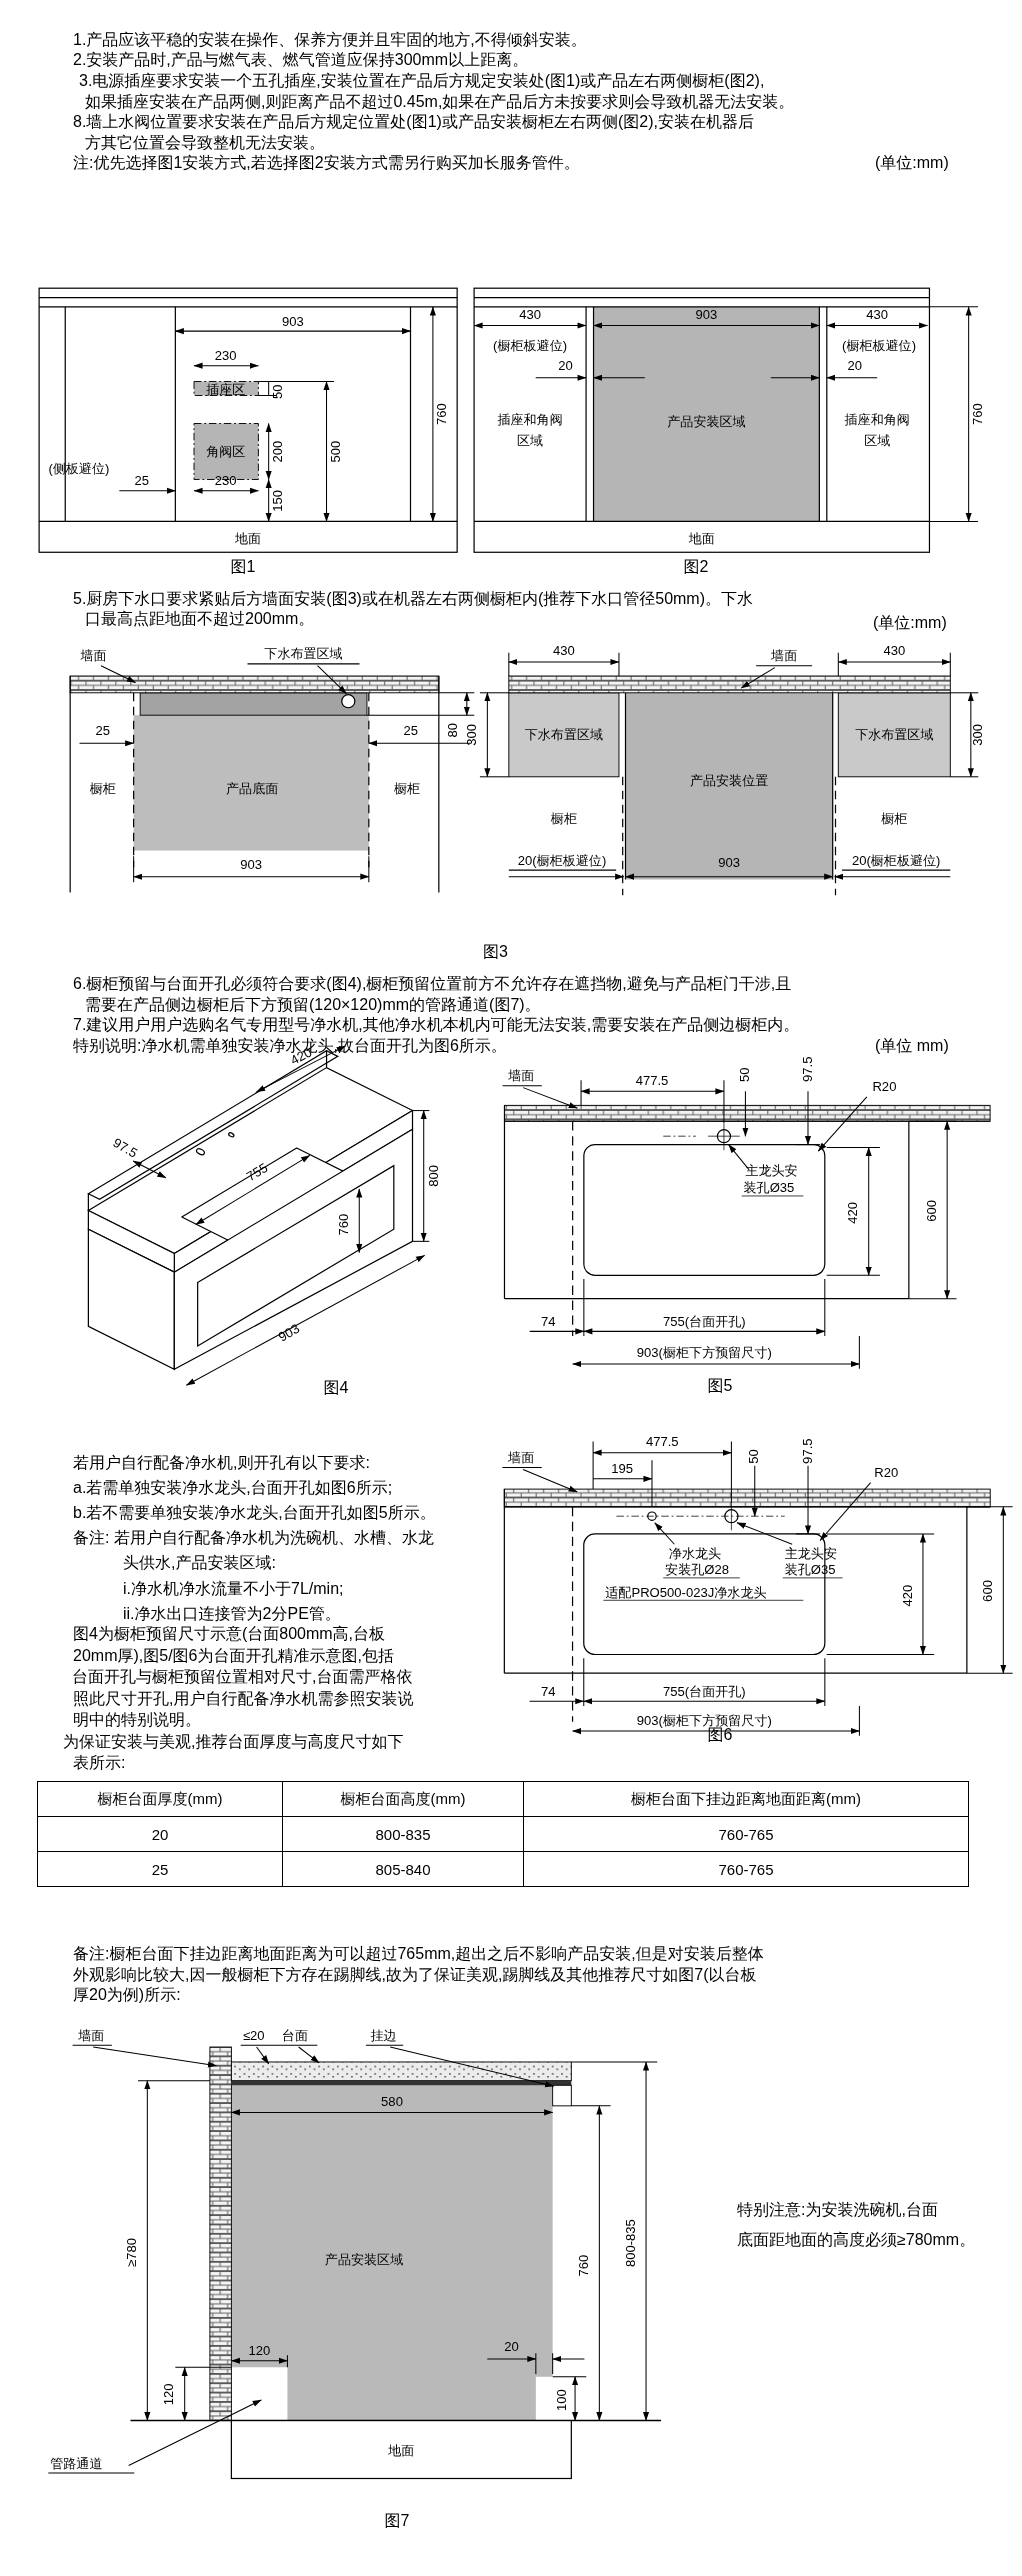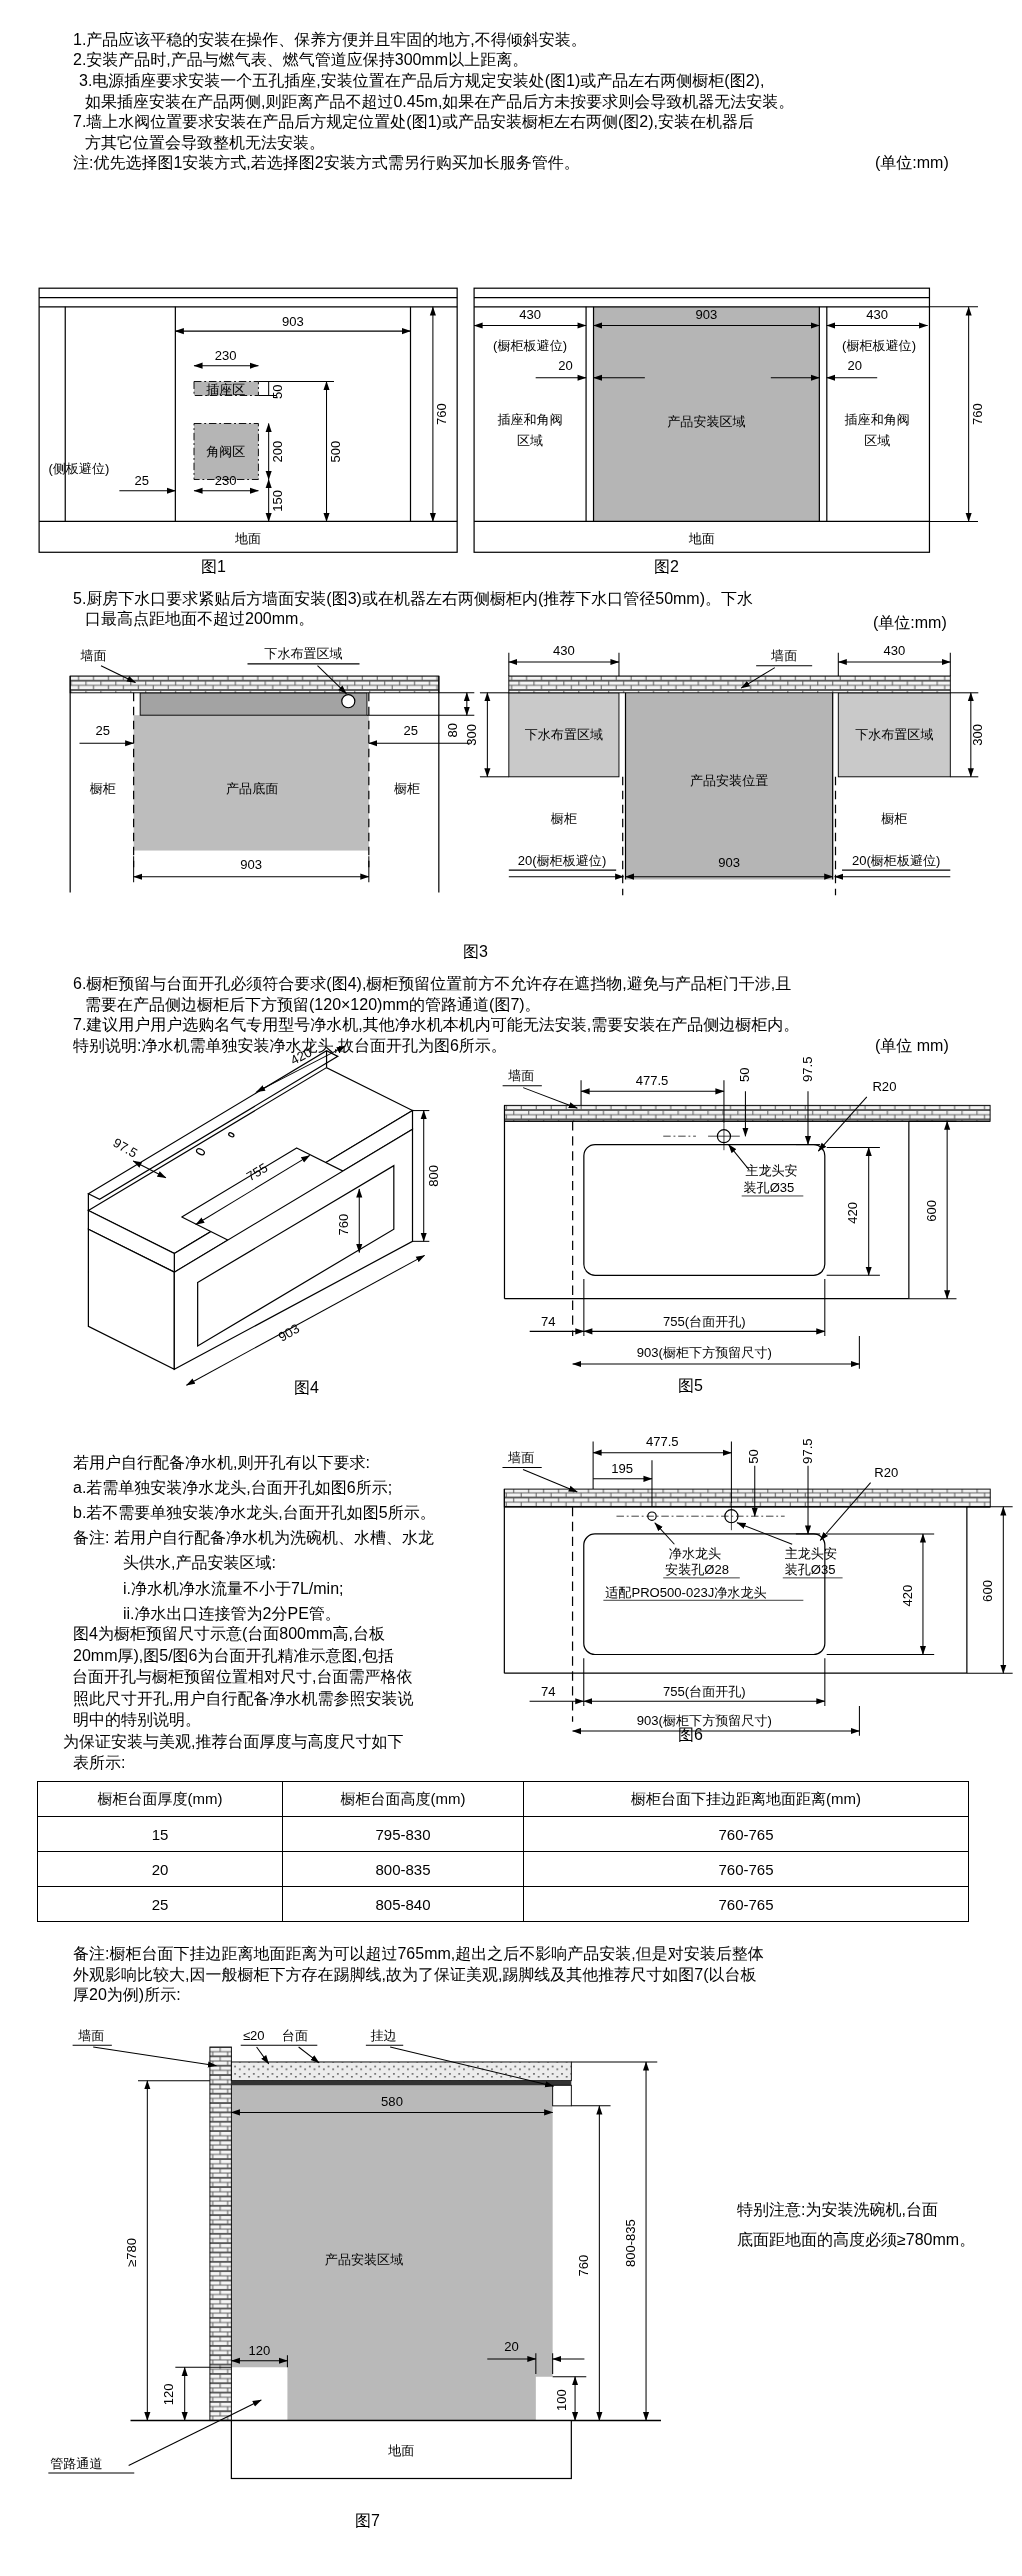--- a/index.html
+++ b/index.html
@@ -1,36 +1,36 @@
 <!DOCTYPE html>
 <html style="font-size:15px"><head>
 <meta charset="utf-8">
 <style>
   html,body{margin:0;padding:0;background:#fff;}
   body{position:relative;width:1023px;height:2576px;color:#000;
        font-family:"Liberation Sans","DejaVu Sans",sans-serif;}
   .t{position:absolute;font-size:16px;line-height:20.6px;white-space:pre;margin-left:34px;}
-  .cap{position:absolute;font-size:16px;text-align:left;}
+  .cap{position:absolute;font-size:16px;text-align:center;}
   svg{position:absolute;overflow:visible;}
   svg text{fill:#000;font-size:14px;font-family:"Liberation Sans","DejaVu Sans",sans-serif;}
   .dim{stroke:#000;stroke-width:1.1;fill:none;}
   .geo{stroke:#000;stroke-width:1.3;fill:none;}
   .thin{stroke:#000;stroke-width:0.8;fill:none;}
   table.spec{position:absolute;left:37px;top:1781px;border-collapse:collapse;border-radius:14px;}
   table.spec td,table.spec th{border:1.5px solid #000;height:34px;text-align:center;
       font-size:15px;font-weight:normal;padding:0 5.6px;}
 </style>
 </head>
 <body>
 
 <div class="t" style="left:39px;top:30px">1.产品应该平稳的安装在操作、保养方便并且牢固的地方,不得倾斜安装。</div>
 <div class="t" style="left:39px;top:50px">2.安装产品时,产品与燃气表、燃气管道应保持300mm以上距离。</div>
 <div class="t" style="left:45px;top:71px">3.电源插座要求安装一个五孔插座,安装位置在产品后方规定安装处(图1)或产品左右两侧橱柜(图2),</div>
 <div class="t" style="left:51px;top:92px">如果插座安装在产品两侧,则距离产品不超过0.45m,如果在产品后方未按要求则会导致机器无法安装。</div>
-<div class="t" style="left:39px;top:112px">7.墙上水阀位置要求安装在产品后方规定位置处(图1)或产品安装橱柜左右两侧(图2),安装在机器后</div>
+<div class="t" style="left:39px;top:112px">8.墙上水阀位置要求安装在产品后方规定位置处(图1)或产品安装橱柜左右两侧(图2),安装在机器后</div>
 <div class="t" style="left:51px;top:133px">方其它位置会导致整机无法安装。</div>
 <div class="t" style="left:39px;top:153px">注:优先选择图1安装方式,若选择图2安装方式需另行购买加长服务管件。</div>
 <div class="t" style="left:841px;top:153px">(单位:mm)</div>
 
 <svg style="left:37px;top:277px" width="426" height="293" viewBox="0 0 456 314">
   <defs>
     <marker id="ah" viewBox="0 0 10 8" markerWidth="9" markerHeight="7" refX="9.5" refY="4" orient="auto-start-reverse">
       <path d="M0,0.6 L10,4 L0,7.4 Z" fill="#000"></path>
     </marker>
     <pattern id="brick" width="16" height="10" patternUnits="userSpaceOnUse">
@@ -401,25 +401,20 @@
       <col style="width:241px">
       <col style="width:445px">
     </colgroup>
   <tbody>
       <tr>
     <th>橱柜台面厚度(mm)</th>
     <th>橱柜台面高度(mm)</th>
     <th>橱柜台面下挂边距离地面距离(mm)</th>
   </tr>
   <tr>
-    <td>15</td>
-    <td>795-830</td>
-    <td>760-765</td>
-  </tr>
-  <tr>
     <td>20</td>
     <td>800-835</td>
     <td>760-765</td>
   </tr>
   <tr>
     <td>25</td>
     <td>805-840</td>
     <td>760-765</td>
   </tr>
 </tbody>

